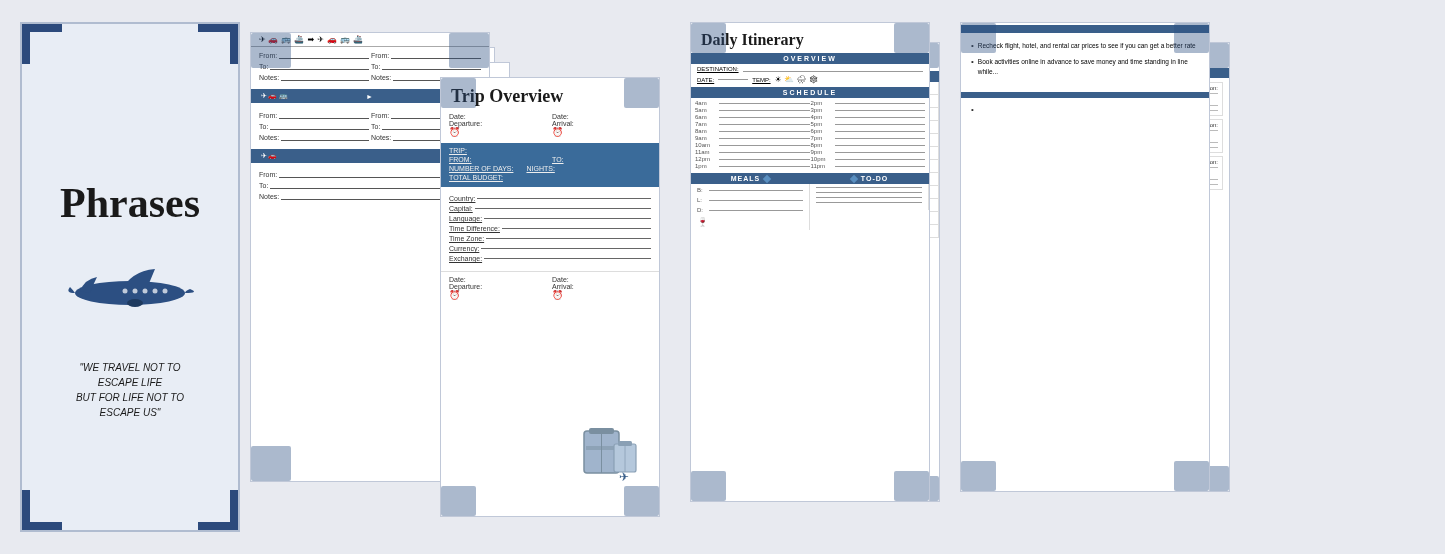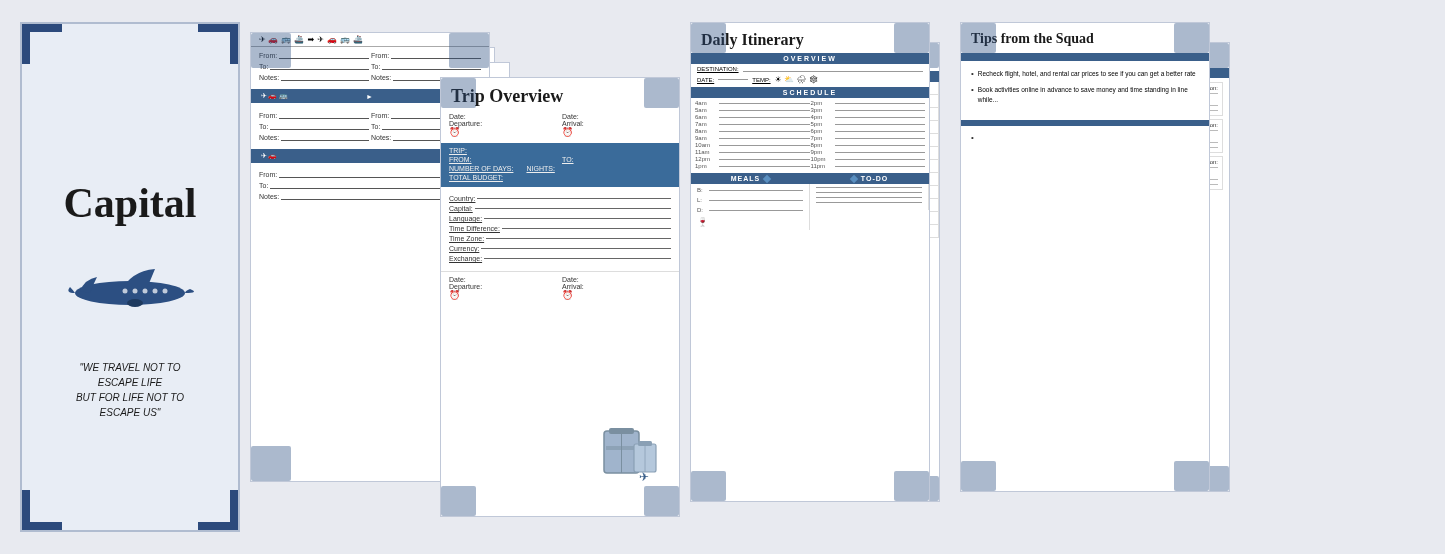--- a/index.html
+++ b/index.html
@@ -106,21 +106,21 @@
       position: relative;
       width: 240px;
       height: 500px;
       flex-shrink: 0;
       margin-left: -80px;
     }
     .trip-card {
       position: absolute;
       top: 50px;
       left: 0;
-      width: 240px;
+      width: 220px;
       height: 440px;
       background: white;
       border: 1px solid #c0c8d8;
       z-index: 2;
     }
 
     
     .daily-group {
       position: relative;
       width: 260px;
@@ -494,21 +494,21 @@
 
 <div class="container">
 
   <div class="cover-page">
     <div class="cover-corner tl"></div>
     <div class="cover-corner tr"></div>
     <div class="cover-corner bl"></div>
     <div class="cover-corner br"></div>
     <div class="cover-title">
       <br>
-      <span>Capital</span>
+      <span>Phrases</span>
     </div>
     <div class="cover-plane">
       <svg class="plane-svg" viewBox="0 0 150 80" xmlns="http://www.w3.org/2000/svg">
 
         <ellipse cx="75" cy="42" rx="55" ry="12" fill="#2c4f82"></ellipse>
 
         <path d="M130 42 Q145 42 135 38 Q130 40 130 42Z" fill="#2c4f82"></path>
 
         <path d="M20 42 Q10 42 15 36 Q18 39 20 42Z" fill="#2c4f82"></path>
 
@@ -1083,21 +1083,20 @@
   </div>
         </div>
     </div>
 
     <div class="tips-card-front">
       <div style="position:absolute;top:0;left:0;width:35px;height:30px;background:#2c4f82;opacity:0.4;border-radius:2px;"></div>
       <div style="position:absolute;top:0;right:0;width:35px;height:30px;background:#2c4f82;opacity:0.4;border-radius:2px;"></div>
       <div style="position:absolute;bottom:0;left:0;width:35px;height:30px;background:#2c4f82;opacity:0.4;border-radius:2px;"></div>
       <div style="position:absolute;bottom:0;right:0;width:35px;height:30px;background:#2c4f82;opacity:0.4;border-radius:2px;"></div>
 
-      <div class="tips-title">Tips from the Squad</div>
       <div class="tips-blue-bar"></div>
 
       <div class="tips-content" id="tips-bullets">
       <div class="tips-bullet">
             <span class="tips-bullet-dot">•</span>
             <span style="line-height:1.6;">Recheck flight, hotel, and rental car prices to see if you can get a better rate</span>
           </div>
           <div class="tips-bullet">
             <span class="tips-bullet-dot">•</span>
             <span style="line-height:1.6;">Book activities online in advance to save money and time standing in line while...</span>

